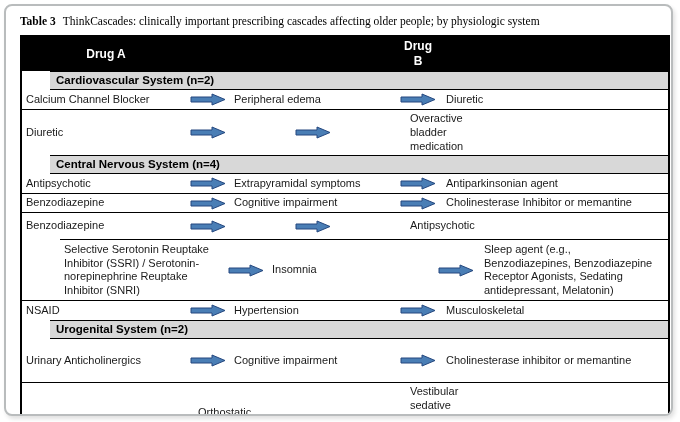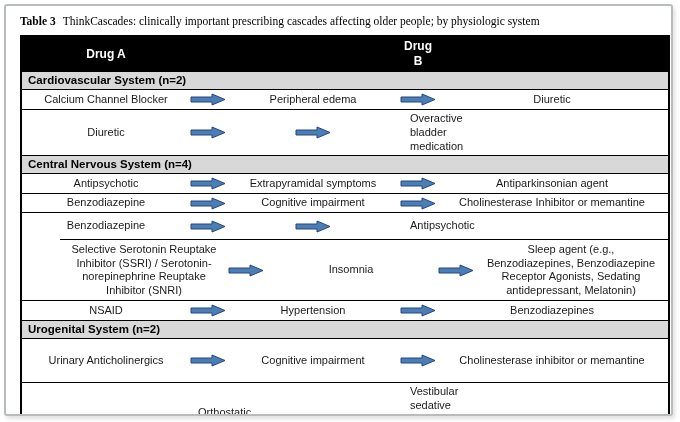--- a/index.html
+++ b/index.html
@@ -1,43 +1,43 @@
 <!DOCTYPE html>
 <html style="--arrow-fill: #4a7eb5; --arrow-stroke: #24477e;"><head>
 <meta charset="utf-8">
 <style>
   * { margin:0; padding:0; box-sizing:border-box; }
   html,body { width:680px; height:422px; background:#fff; font-family:"Liberation Sans", sans-serif; }
   .card {
     position:absolute; left:4px; top:4px; width:669px; height:412px;
-    background:#fff; border:2px solid #b9bcbd; border-radius:3px;
+    background:#fff; border:2px solid #b9bcbd; border-radius:8px;
     box-shadow:2px 3px 4px rgba(0,0,0,0.12);
     overflow:hidden;
   }
   .title {
     font-family:"Liberation Serif", serif; font-size:11.5px; color:#000;
     margin:9px 0 0 14px; white-space:nowrap;
   }
   .title b { margin-right:7px; }
   .tbl {
     margin:8px 0 0 14px; width:650px; border:2px solid #000; background:#fff;
   }
   .grid {
     display:grid; grid-template-columns:168px 36px 174px 36px 1fr;
     align-items:center;
   }
   .t-head { background:#000; color:#fff; font-weight:bold; font-size:12px; min-height:18px; }
   .t-head .cell { text-align:center; padding:2px 0; }
   .t-section {
     background:#d8d8d8; font-weight:bold; font-size:11.5px; color:#000;
-    padding:2px 6px 3px 6px; border-top:1px solid #000; border-bottom:1px solid #000;
+    padding:2px 6px 3px 6px; border-top:1px solid #000; border-bottom:1px solid #000;margin-left:28px;
   }
   .t-row { font-size:11px; color:#1a1a1a; background:#fff; }
   .t-row + .t-row { border-top:1px solid #000; }
-  .cell { text-align:center; line-height:1.25; }
+  .cell { line-height:1.25; }
   .c-a { padding:2px 4px; }
   .c-s { padding:2px 8px; }
   .c-b { padding:2px 10px; }
   .arrow-wrap { display:flex; justify-content:center; align-items:center; }
   .arrow-wrap svg { display:block; }
   .arrow-wrap path { fill:var(--arrow-fill,#4a7eb5); stroke:var(--arrow-stroke,#24477e); stroke-width:1; }
   .h-20 { min-height:19px; }
   .h-21 { min-height:20px; }
   .h-27 { min-height:27px; }
   .h-61 { min-height:61px;margin-left:38px; }
@@ -167,21 +167,21 @@
           <svg viewBox="0 0 36 13" width="36" height="13">
             <path d="M1 4 H22 V1 L35 6.5 L22 12 V9 H1 Z"></path>
           </svg>
         </div>
       <div class="cell c-s">Hypertension</div>
       <div class="arrow-wrap">
           <svg viewBox="0 0 36 13" width="36" height="13">
             <path d="M1 4 H22 V1 L35 6.5 L22 12 V9 H1 Z"></path>
           </svg>
         </div>
-      <div class="cell c-b">Benzodiazepines</div>
+      <div class="cell c-b">Musculoskeletal</div>
     </div>
 
     <div class="t-section">Urogenital System (n=2)</div>
 
     <div class="grid t-row h-43">
       <div class="cell c-a">Urinary Anticholinergics</div>
       <div class="arrow-wrap">
           <svg viewBox="0 0 36 13" width="36" height="13">
             <path d="M1 4 H22 V1 L35 6.5 L22 12 V9 H1 Z"></path>
           </svg>

